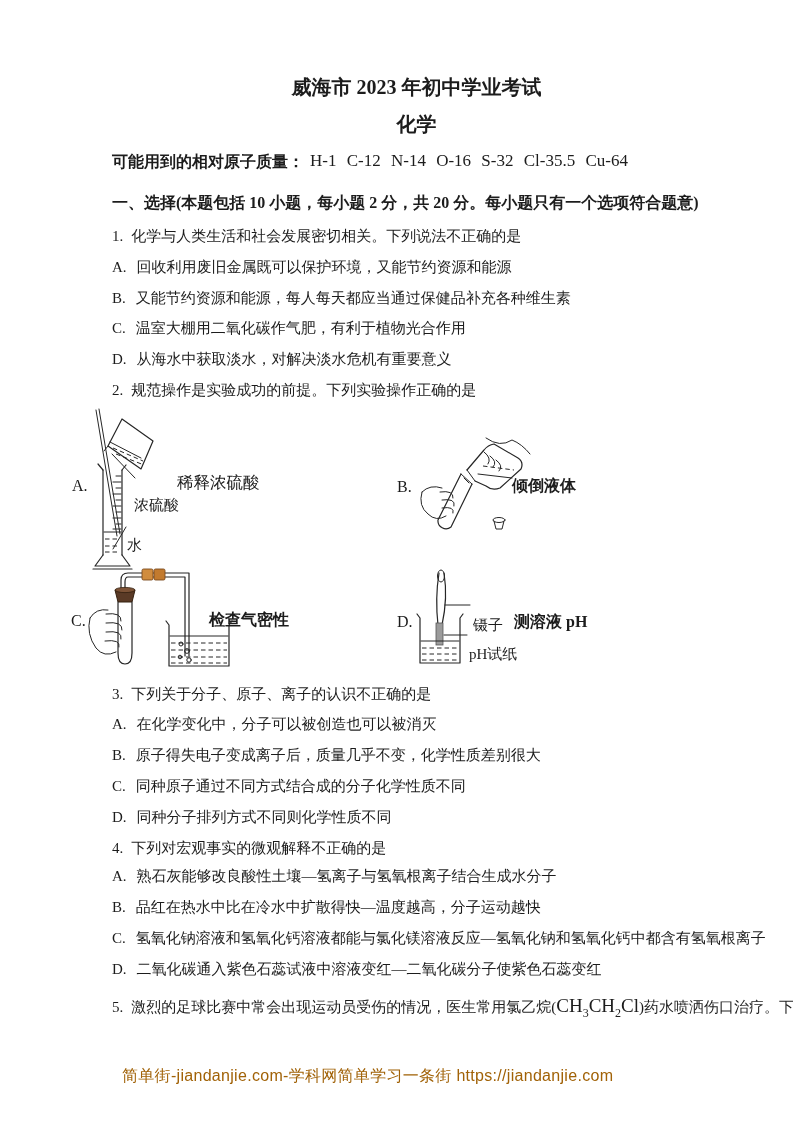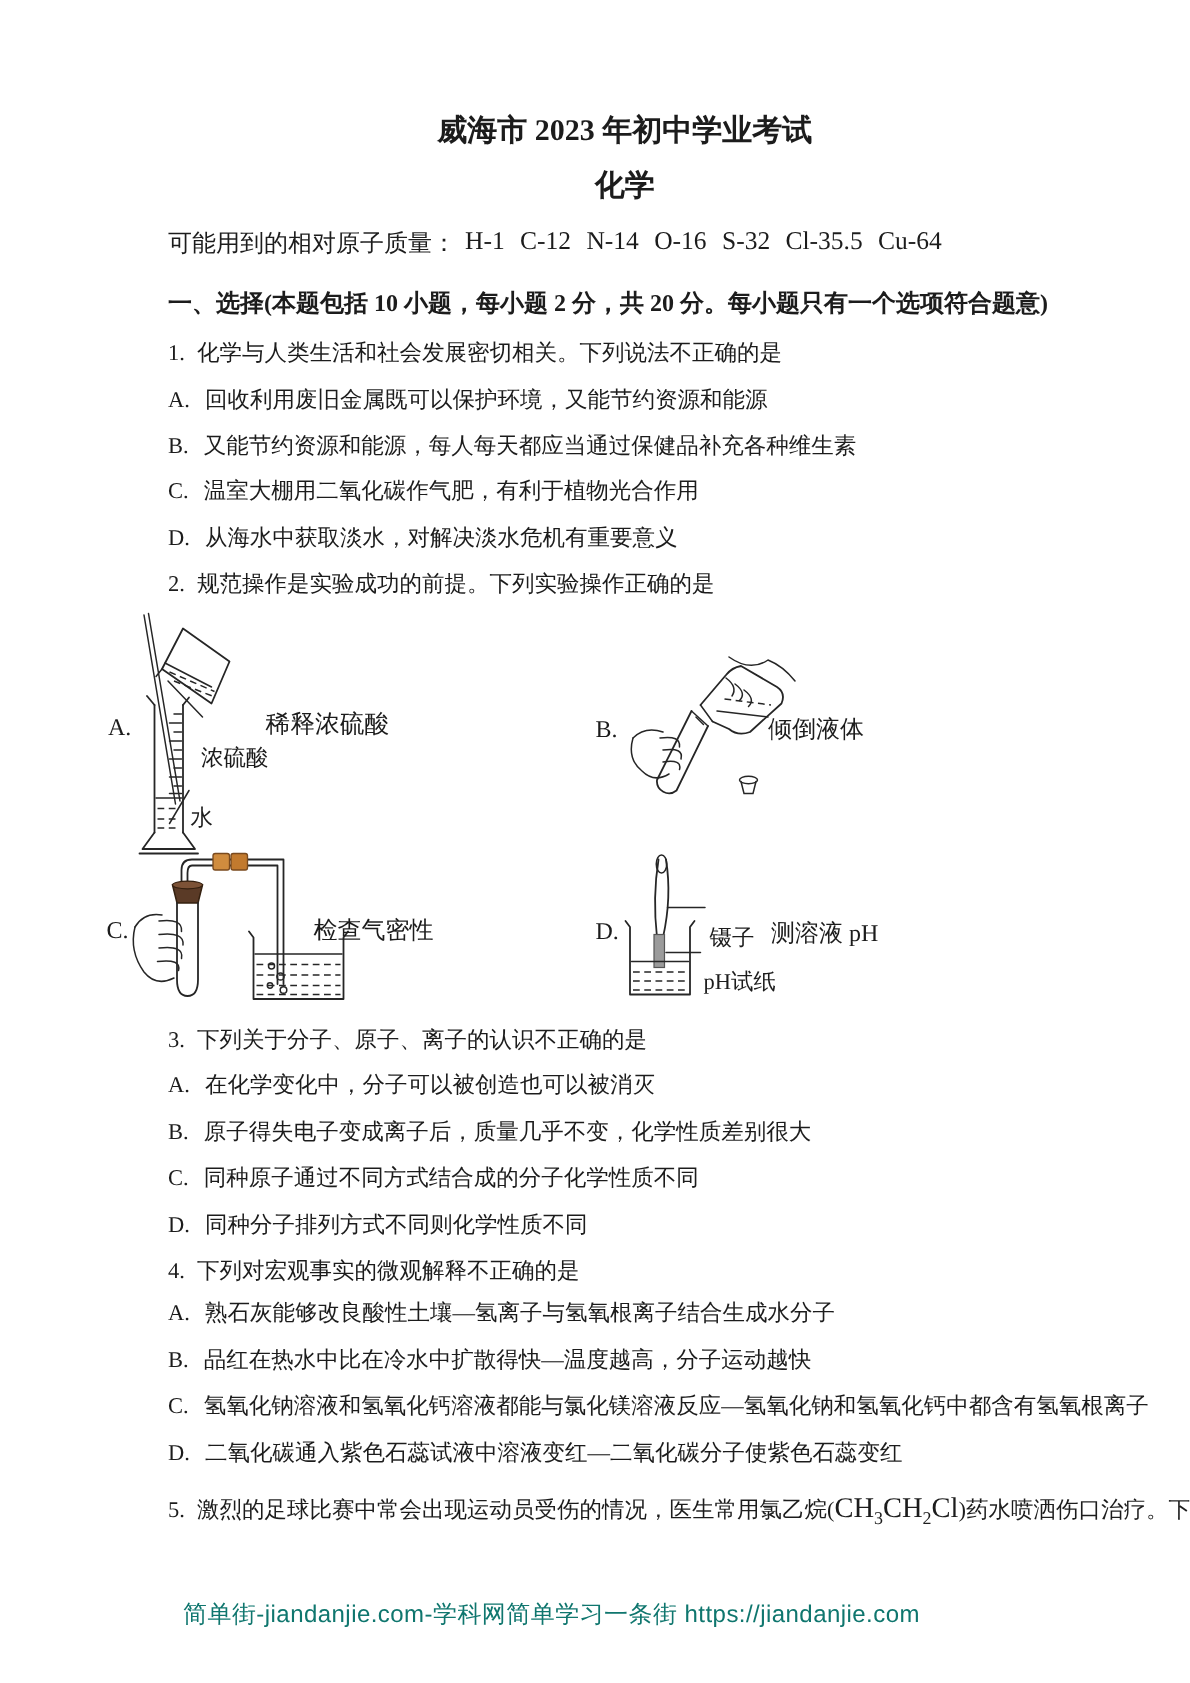--- a/index.html
+++ b/index.html
@@ -5,34 +5,34 @@
   html,body{margin:0;padding:0;background:#ffffff;}
   .page{
     position:relative;width:793px;height:1122px;background:#fff;overflow:hidden;
     font-family:"Liberation Serif","DejaVu Serif",serif;color:#1c1c1c;
   }
   .line{position:absolute;left:72px;white-space:nowrap;font-size:15px;line-height:20px;margin-left:40px;}
   .num{display:inline-block;margin-right:8px;}
   .opt-label{display:inline-block;margin-right:10px;}
   .title{left:0;right:0;text-align:center;font-weight:bold;font-size:20px;line-height:26px;}
   .subtitle{left:0;right:0;text-align:center;font-weight:bold;font-size:20px;line-height:26px;}
-  .masses-label{font-weight:normal;font-size:16px;}
+  .masses-label{font-weight:bold;font-size:16px;}
   .masses-values{font-size:17px;word-spacing:6px;position:relative;top:-1px;margin-left:6px;text-align:center;}
   .section-heading{font-weight:bold;font-size:16px;}
   .figures{position:absolute;left:0;top:0;width:793px;height:1122px;pointer-events:none;}
   .fig-label{position:absolute;font-size:16px;white-space:nowrap;}
-  .fig-cap{position:absolute;font-size:16px;white-space:nowrap;}
+  .fig-cap{position:absolute;font-size:16px;white-space:nowrap;font-weight:bold;}
   .fig-cap-lg{position:absolute;font-size:16.5px;white-space:nowrap;}
   .fig-ann{position:absolute;font-size:15px;white-space:nowrap;margin-top:17px;}
   .fig-svg{position:absolute;}
   .formula{font-size:19px;}
   .formula sub{font-size:12px;}
   .q5line{line-height:24px;}
   .footer{position:absolute;left:122px;top:1066px;font-family:"Liberation Sans","DejaVu Sans",sans-serif;
-    font-size:16px;color:#0f766e;letter-spacing:0.3px;white-space:nowrap;}
+    font-size:16px;color:#a16207;letter-spacing:0.3px;white-space:nowrap;}
   svg{overflow:visible;}
   .ink{stroke:#262626;stroke-width:1.2;fill:none;stroke-linecap:round;stroke-linejoin:round;}
   .ink-thin{stroke:#262626;stroke-width:1;fill:none;stroke-linecap:round;}
   .dash{stroke:#262626;stroke-width:1;fill:none;stroke-dasharray:4.5,3;}
 </style>
 </head>
 <body>
 
 <div class="page">
 

